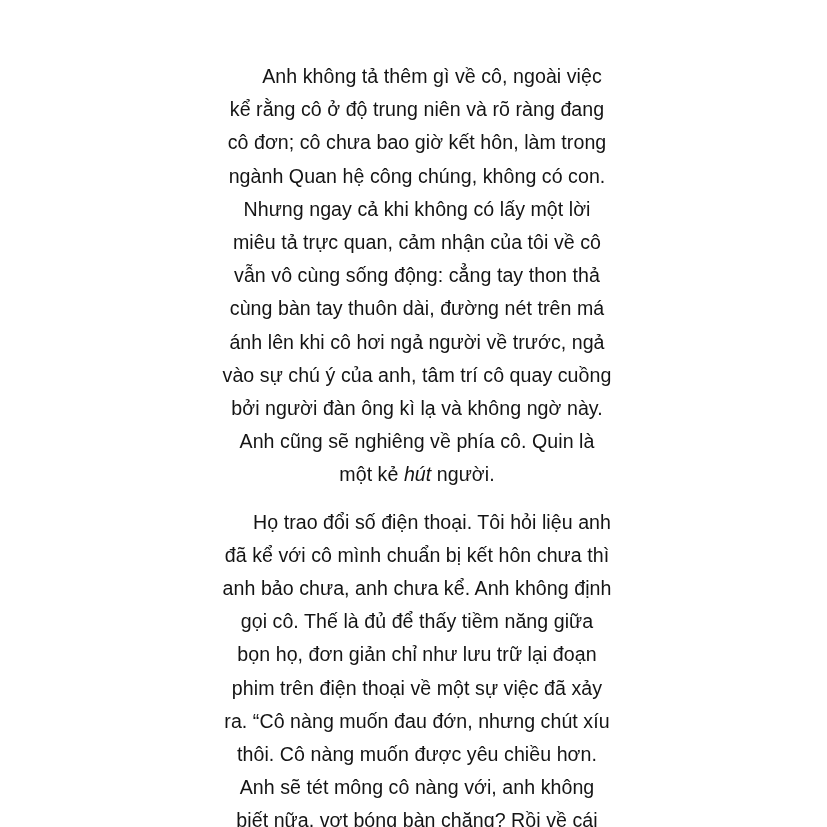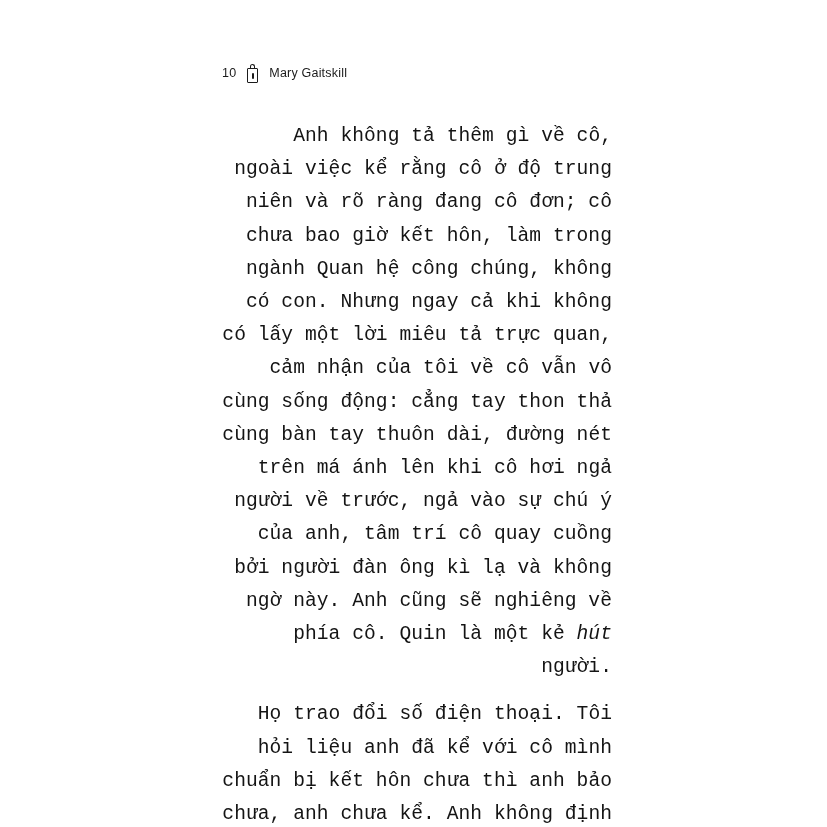--- a/index.html
+++ b/index.html
@@ -77,50 +77,41 @@
   }
   .author-name {
     font-family: "Liberation Sans", sans-serif;
     font-size: 12.5px;
     color: #1b1b1b;
     letter-spacing: 0.2px;
     line-height: 1;
   }
   .body-text p {
     margin: 0;
-    font-family: Liberation Mono, monospace;
+    font-family: Liberation Sans, sans-serif;
     font-size: 19.6px;
     line-height: 33.2px;
     color: #141414;
     text-indent: 30px;
-    text-align: right;
+    text-align: center;
     letter-spacing: 0.05px;
   }
   .body-text p + p {
     margin-top: 14px;
   }
   .body-text em {
     font-style: italic;
   }
 </style>
 </head>
 <body>
 
 <div class="page">
   <div class="page-inner">
 
-    <div class="running-head">
-      <span class="folio">10</span>
-      <span class="pub-mark">
-        <span class="mark-body"></span>
-        <span class="mark-cap"></span>
-        <span class="mark-dot"></span>
-      </span>
-      <span class="author-name">Mary Gaitskill</span>
-    </div>
 
     <div class="body-text">
       <p><span>Anh không tả thêm gì về cô, ngoài việc kể rằng cô ở độ trung niên và rõ ràng đang cô đơn; cô chưa bao giờ kết hôn, làm trong ngành Quan hệ công chúng, không có con. Nhưng ngay cả khi không có lấy một lời miêu tả trực quan, cảm nhận của tôi về cô vẫn vô cùng sống động: cẳng tay thon thả cùng bàn tay thuôn dài, đường nét trên má ánh lên khi cô hơi ngả người về trước, ngả vào sự chú ý của anh, tâm trí cô quay cuồng bởi người đàn ông kì lạ và không ngờ này. Anh cũng sẽ nghiêng về phía cô. Quin là một kẻ </span><em>hút</em><span> người.</span></p>
       <p><span>Họ trao đổi số điện thoại. Tôi hỏi liệu anh đã kể với cô mình chuẩn bị kết hôn chưa thì anh bảo chưa, anh chưa kể. Anh không định gọi cô. Thế là đủ để thấy tiềm năng giữa bọn họ, đơn giản chỉ như lưu trữ lại đoạn phim trên điện thoại về một sự việc đã xảy ra. “Cô nàng muốn đau đớn, nhưng chút xíu thôi. Cô nàng muốn được yêu chiều hơn. Anh sẽ tét mông cô nàng với, anh không biết nữa, vợt bóng bàn chăng? Rồi về cái hột le. </span></p>
 
     </div>
 
   </div>
 </div>
 

